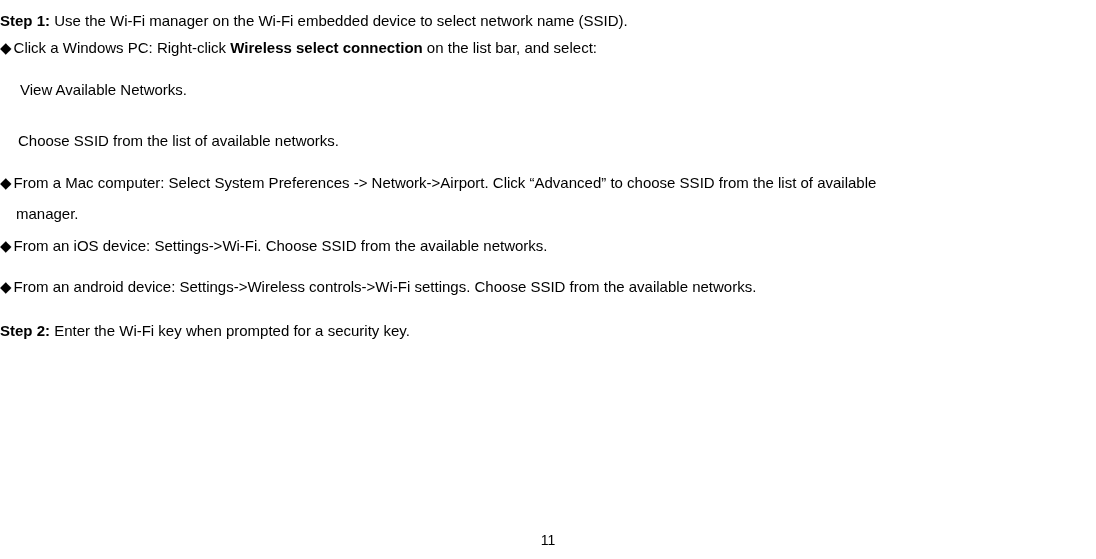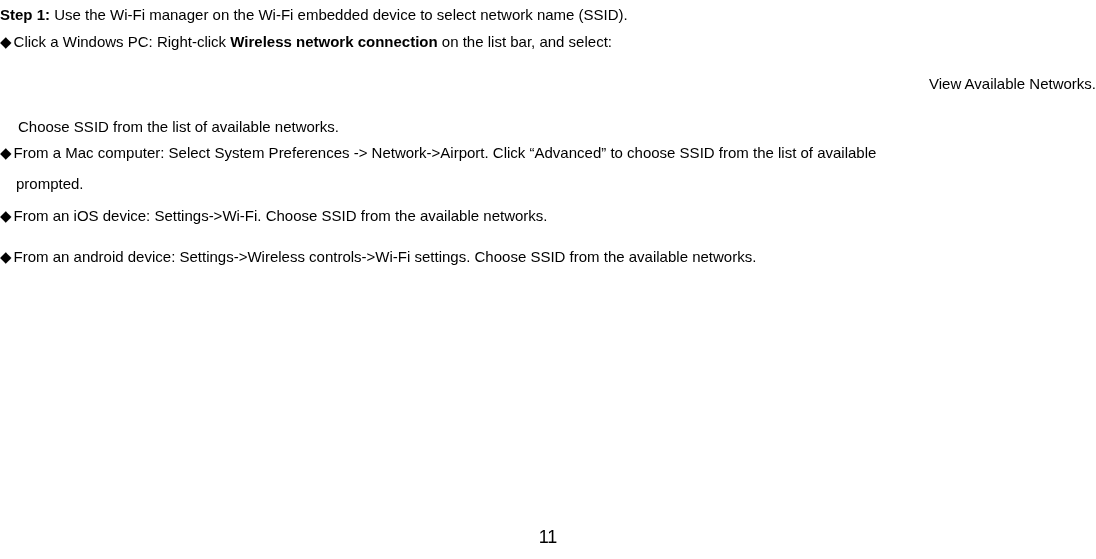--- a/index.html
+++ b/index.html
@@ -11,97 +11,99 @@
       font-family: Arial, Helvetica, sans-serif;
       font-size: 15px;
       color: #000;
       background: #fff;
       width: 1096px;
       height: 559px;
       position: relative;
       line-height: 1.5;
     }
     .content {
-      padding: 4px 0 0 0;
+      padding: 10px 0 0 0;
     }
     .line {
       margin-bottom: 4px;
     }
     .bullet-line {
       margin-bottom: 4px;
       display: flex;
       align-items: flex-start;
     }
     .diamond {
       margin-right: 2px;
       font-size: 15px;
       line-height: 1.5;
     }
     .bold {
       font-weight: bold;
     }
     .sub-line {
       margin-left: 20px;
       margin-top: 20px;
-      margin-bottom: 20px;
-      text-align: right;
+      margin-bottom: 28px;
     }
     .sub-line-2 {
       margin-left: 18px;
-      margin-bottom: 4px;
+      margin-bottom: 20px;
     }
     .wrap-line {
       margin-left: 16px;
       margin-top: 8px;
       margin-bottom: 10px;
     }
     .page-num {
       position: absolute;
       bottom: 8px;
       left: 0;
       right: 0;
       text-align: center;
-      font-size: 18px;
+      font-size: 14px;
     }
     .flex-text {
       flex: 1;
     }
   </style>
 </head>
 <body>
 
 <div class="content">
 
   <div class="line">
     <span class="bold">Step 1:</span><span> Use the Wi-Fi manager on the Wi-Fi embedded device to select network name (SSID).</span>
   </div>
 
   <div class="bullet-line">
     <span class="diamond">◆</span>
     <span class="flex-text">
-      <span>Click a Windows PC: Right-click </span><span class="bold">Wireless network connection</span><span> on the list bar, and select:</span>
+      <span>Click a Windows PC: Right-click </span><span class="bold">Wireless select connection</span><span> on the list bar, and select:</span>
     </span>
   </div>
 
   <div class="sub-line">View Available Networks.</div>
 
   <div class="sub-line-2">Choose SSID from the list of available networks.</div>
 
   <div class="bullet-line">
     <span class="diamond">◆</span>
     <span class="flex-text">From a Mac computer: Select System Preferences -&gt; Network-&gt;Airport. Click “Advanced” to choose SSID from the list of available</span>
   </div>
-  <div class="wrap-line">prompted.</div>
+  <div class="wrap-line">manager.</div>
 
   <div class="bullet-line" style="margin-bottom:18px;">
     <span class="diamond">◆</span>
     <span class="flex-text">From an iOS device: Settings-&gt;Wi-Fi. Choose SSID from the available networks.</span>
   </div>
 
   <div class="bullet-line" style="margin-bottom:22px;">
     <span class="diamond">◆</span>
     <span class="flex-text">From an android device: Settings-&gt;Wireless controls-&gt;Wi-Fi settings. Choose SSID from the available networks.</span>
   </div>
 
+  <div class="line">
+    <span class="bold">Step 2:</span><span> Enter the Wi-Fi key when prompted for a security key.</span>
+  </div>
 
 </div>
 
 <div class="page-num">11</div>
 
 </body></html>

